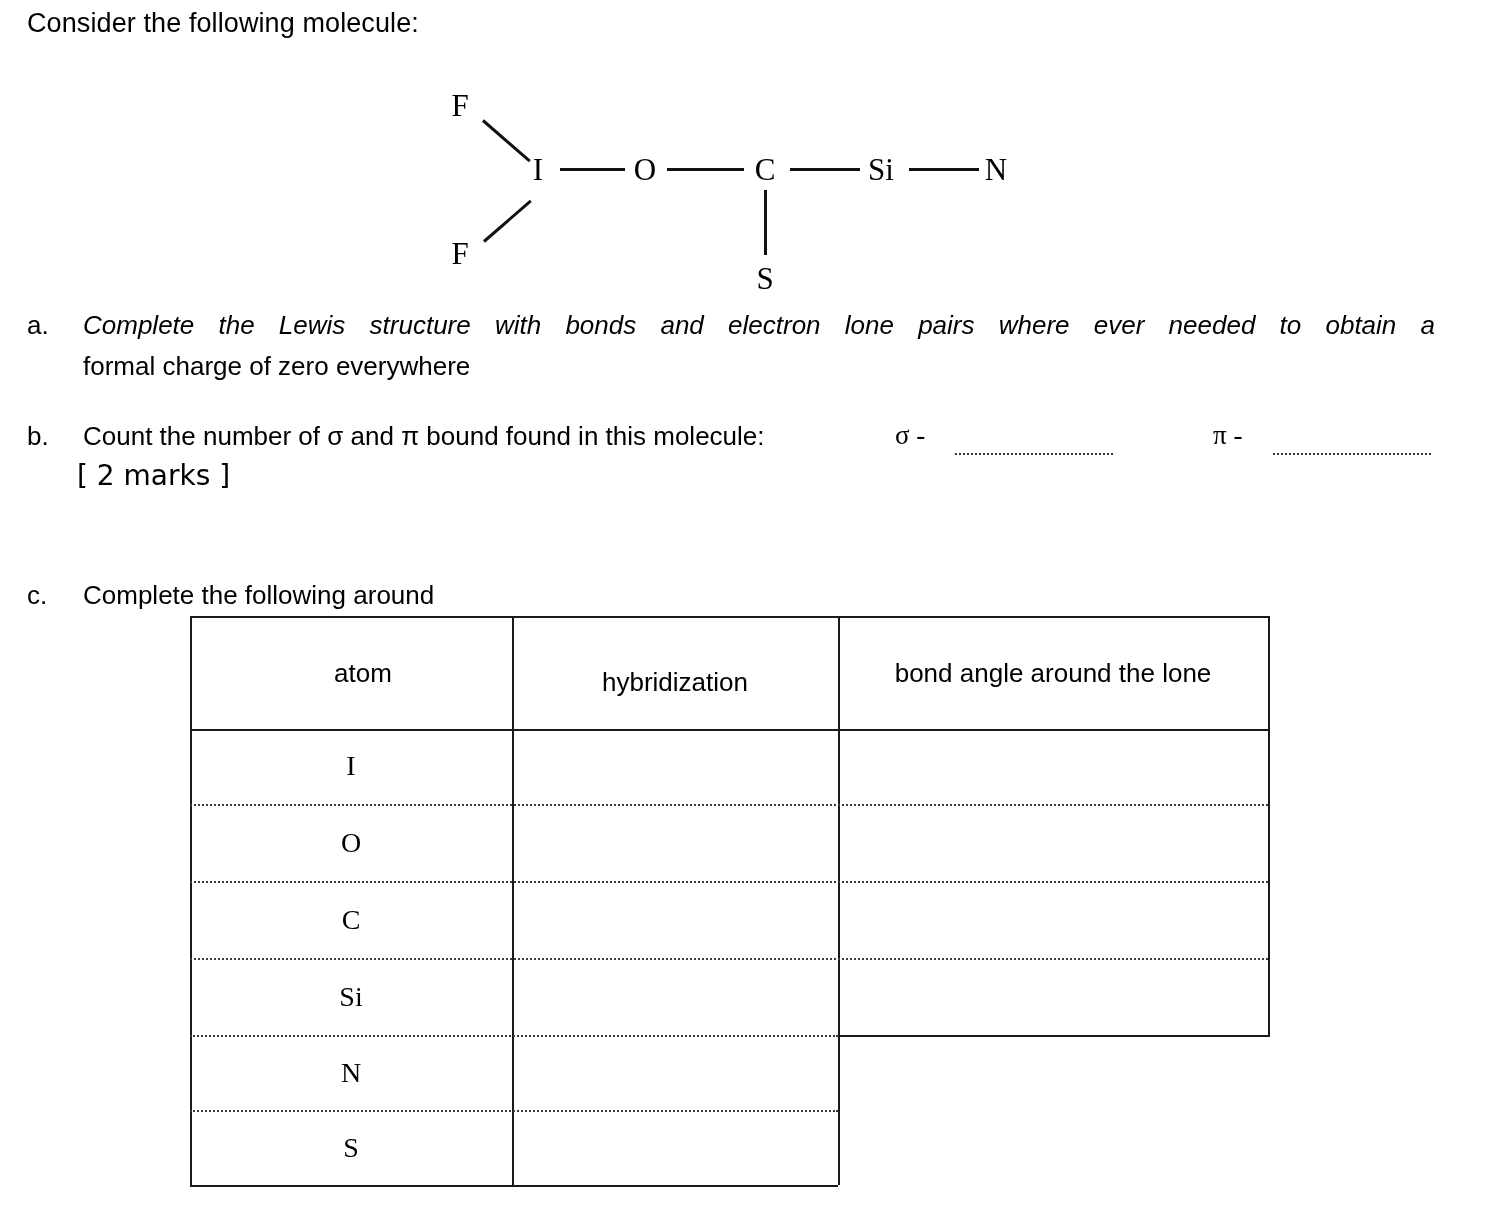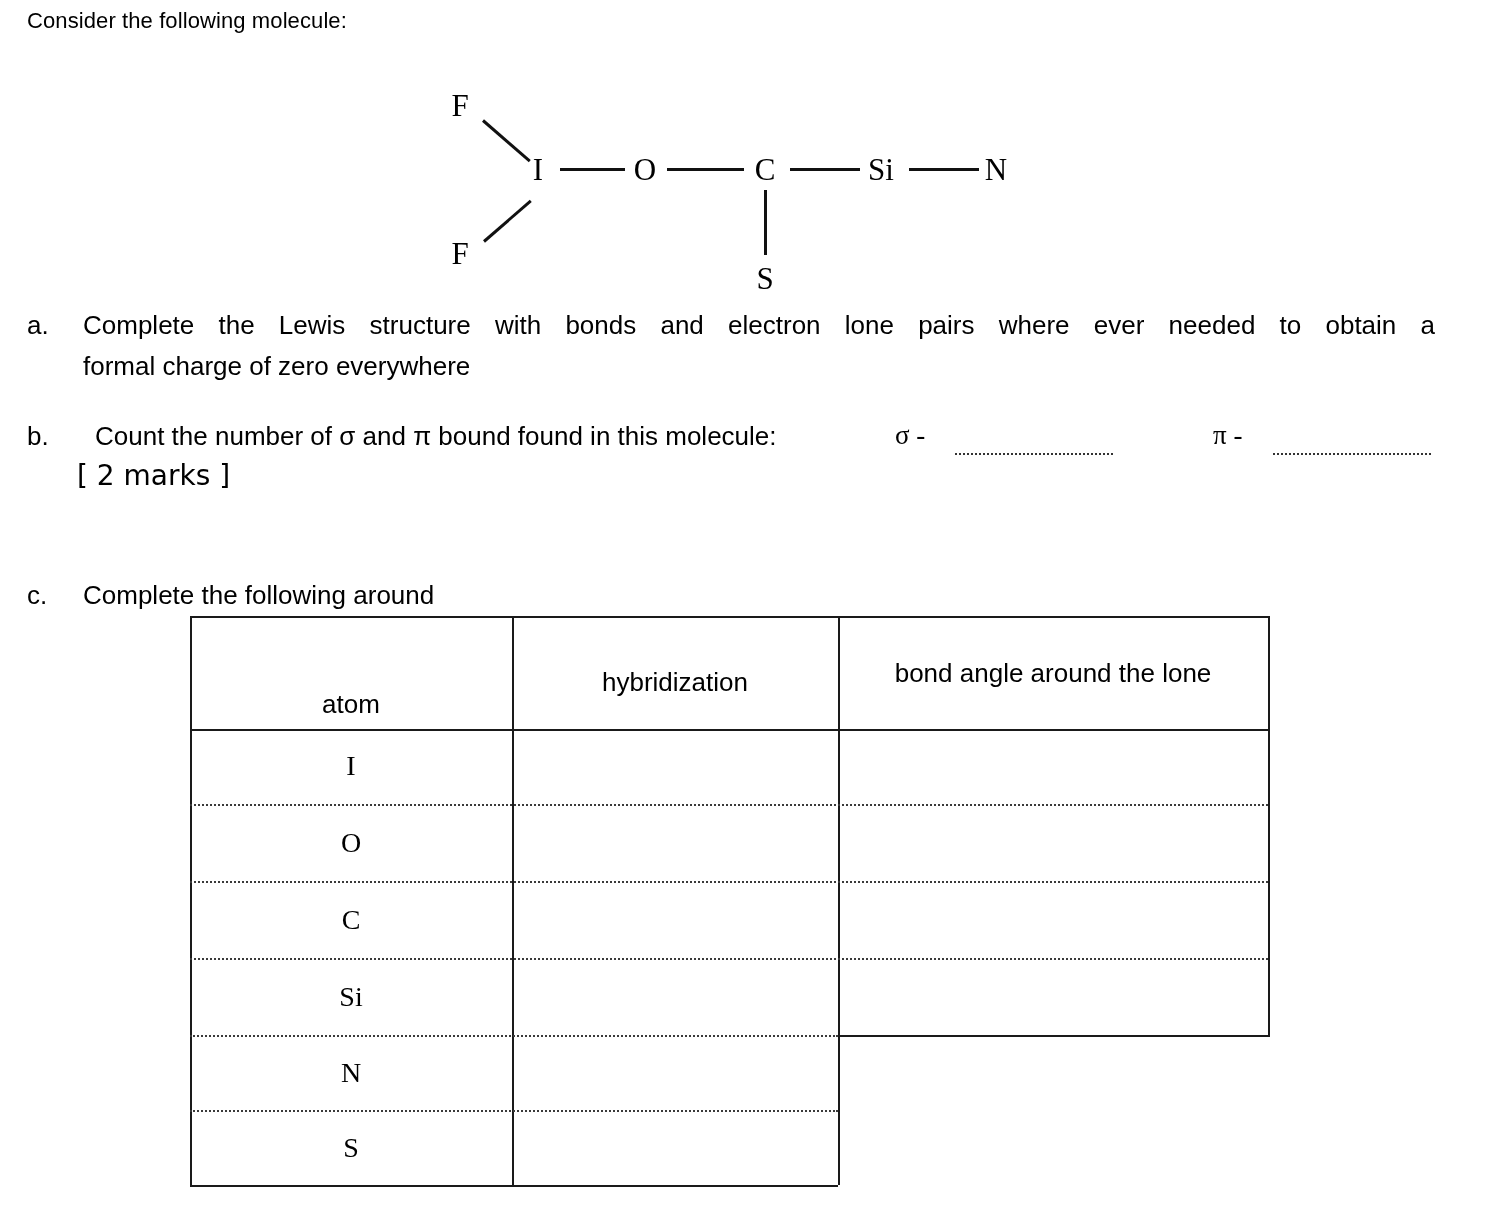--- a/index.html
+++ b/index.html
@@ -14,21 +14,21 @@
     font-family: "Liberation Sans", sans-serif;
     color: #000000;
     overflow: hidden;
   }
 
   
   .intro {
     position: absolute;
     left: 27px;
     top: 8px;
-    font-size: 22px;
+    font-size: 27px;
     letter-spacing: 0.1px;
     white-space: nowrap;
   }
 
   
   .molecule {
     position: absolute;
     left: 400px;
     top: 75px;
     width: 680px;
@@ -143,25 +143,25 @@
 
   <div class="bond bond-h" style="left:160px; top:93px; width:65px;"></div>
   <div class="bond bond-h" style="left:267px; top:93px; width:77px;"></div>
   <div class="bond bond-h" style="left:390px; top:93px; width:70px;"></div>
   <div class="bond bond-h" style="left:509px; top:93px; width:70px;"></div>
 
   <div class="bond bond-v" style="left:364px; top:115px; height:65px;"></div>
 </div>
 
 <div class="q-label" style="left:27px; top:310px;">a.</div>
-<div class="q-body justify" style="left:83px; top:310px; width:1352px; font-size:26px;">Complete the Lewis structure with bonds and electron lone pairs where ever needed to obtain a</div>
+<div class="q-body justify" style="left:83px; top:310px; width:1352px; font-size:26px;font-style:italic;">Complete the Lewis structure with bonds and electron lone pairs where ever needed to obtain a</div>
 <div class="q-body nojust" style="left:83px; top:351px; width:1352px; font-size:26px;">formal charge of zero everywhere</div>
 
 <div class="q-label" style="left:27px; top:421px;">b.</div>
-<div class="q-body" style="left:83px; top:421px; white-space:nowrap; font-size:26px;margin-left:12px;">Count the number of σ and π bound found in this molecule:</div>
+<div class="q-body" style="left:83px; top:421px; white-space:nowrap; font-size:26px;">Count the number of σ and π bound found in this molecule:</div>
 
 <div class="q-body greek" style="left:895px; top:420px;">σ -</div>
 <div class="blank" style="left:955px; top:452px; width:158px;"></div>
 
 <div class="q-body greek" style="left:1213px; top:420px;">π -</div>
 <div class="blank" style="left:1273px; top:452px; width:158px;"></div>
 
 <div class="marks" style="left:77px; top:459px;">[ 2 marks ]</div>
 
 <div class="q-label" style="left:27px; top:580px;">c.</div>
@@ -183,21 +183,21 @@
   <div class="vline" style="left:1078px; top:0; height:419px;"></div>
 
   <div class="hline-solid" style="left:648px; top:419px; width:432px;"></div>
 
   <div class="hline-dot" style="left:0; top:188px; width:1078px;"></div>
   <div class="hline-dot" style="left:0; top:265px; width:1078px;"></div>
   <div class="hline-dot" style="left:0; top:342px; width:1078px;"></div>
   <div class="hline-dot" style="left:0; top:419px; width:648px;"></div>
   <div class="hline-dot" style="left:0; top:494px; width:648px;"></div>
 
-  <div class="th" style="left:161px; top:57px;margin-top:31px;">atom</div>
+  <div class="th" style="left:173px; top:57px;">atom</div>
   <div class="th" style="left:485px; top:66px;">hybridization</div>
   <div class="th" style="left:863px; top:57px;">bond angle around the lone</div>
 
   <div class="td-atom" style="left:161px; top:150px;">I</div>
   <div class="td-atom" style="left:161px; top:227px;">O</div>
   <div class="td-atom" style="left:161px; top:304px;">C</div>
   <div class="td-atom" style="left:161px; top:381px;">Si</div>
   <div class="td-atom" style="left:161px; top:457px;">N</div>
   <div class="td-atom" style="left:161px; top:532px;">S</div>
 

